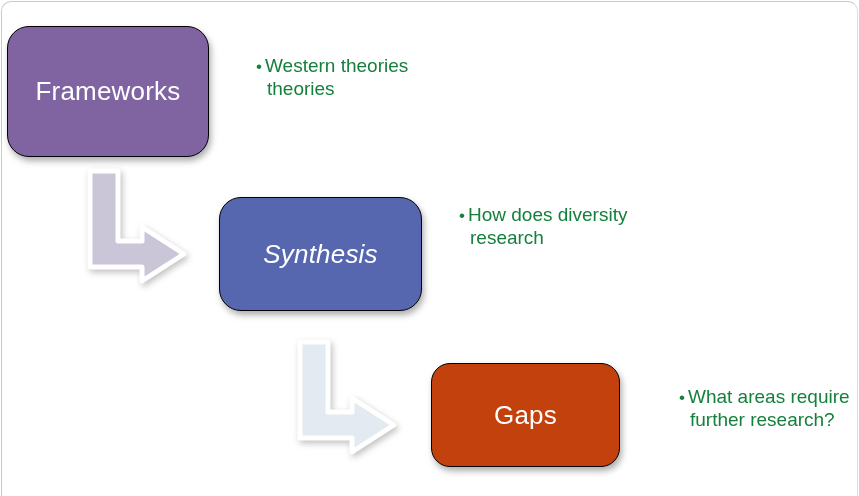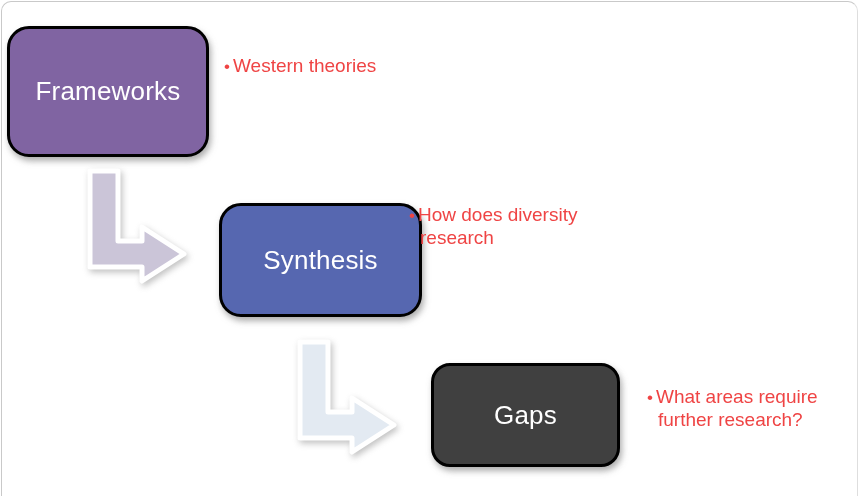--- a/index.html
+++ b/index.html
@@ -25,42 +25,43 @@
     border-left: 1px solid #c9c9c9;
     border-top: 1px solid #c9c9c9;
     border-right: 1px solid #dedede;
     border-radius: 10px 10px 0 0;
   }
   .node {
     position: absolute;
     display: flex;
     align-items: center;
     justify-content: center;
-    border: 3px solid #000000;
+    border: 1px solid #000000;
     border-radius: 22px;
     box-shadow: 2px 4px 6px rgba(105,105,105,0.55);
     box-sizing: border-box;
   }
   .node-label {
     color: #ffffff;
     font-size: 26px;
     letter-spacing: 0.2px;
   }
   .node-frameworks { left: 5px;   top: 24px;  width: 202px; height: 131px; }
-  .node-synthesis  { left: 217px; top: 201px; width: 203px; height: 114px; }
+  .node-synthesis  { left: 217px; top: 195px; width: 203px; height: 114px; font-style: italic; }
   .node-gaps       { left: 429px; top: 361px; width: 189px; height: 104px; border-radius: 19px; }
 
   .bullets {
     position: absolute;
-    color: #ef4444;
+    color: #15803d;
     font-size: 19px;
     line-height: 22px;
+    margin-left: 32px;
   }
   .bullets-1 { left: 222px; top: 53px;  }
-  .bullets-2 { left: 407px; top: 202px; }
+  .bullets-2 { left: 425px; top: 202px; }
   .bullets-3 { left: 645px; top: 384px; }
   .b-line { white-space: nowrap; }
   .b-line .bullet {
     display: inline-block;
     width: 9px;
     font-size: 17px;
   }
   .b-line.cont { padding-left: 11px; }
 
   .arrow {
@@ -75,39 +76,40 @@
 <body>
 
 <div class="viewport">
   <div class="slide">
 
     <div class="node node-frameworks" style="background: rgb(128, 100, 162);">
       <span class="node-label">Frameworks</span>
     </div>
     <div class="bullets bullets-1">
         <div class="b-line first"><span class="bullet">•</span><span>Western theories</span></div>
+        <div class="b-line cont"><span>theories</span></div>
       </div>
 
     <svg class="arrow arrow-1" width="108" height="118" viewBox="0 0 108 118">
       <path d="M8,4 H36 V74 H60 V60 L102,87 L60,114 V100 H8 Z" stroke="#ffffff" stroke-width="5" stroke-linejoin="round" fill="#CBC5D8"></path>
     </svg>
 
     <div class="node node-synthesis" style="background: rgb(86, 103, 176);">
       <span class="node-label">Synthesis</span>
     </div>
     <div class="bullets bullets-2">
         <div class="b-line first"><span class="bullet">•</span><span>How does diversity</span></div>
         <div class="b-line cont"><span>research</span></div>
       </div>
 
     <svg class="arrow arrow-2" width="108" height="118" viewBox="0 0 108 118">
       <path d="M8,4 H36 V74 H60 V60 L102,87 L60,114 V100 H8 Z" stroke="#ffffff" stroke-width="5" stroke-linejoin="round" fill="#E3EAF2"></path>
     </svg>
 
-    <div class="node node-gaps" style="background: #404040;">
+    <div class="node node-gaps" style="background: #c2410c;">
       <span class="node-label">Gaps</span>
     </div>
     <div class="bullets bullets-3">
         <div class="b-line first"><span class="bullet">•</span><span>What areas require</span></div>
         <div class="b-line cont"><span>further research?</span></div>
       </div>
 
   </div>
 </div>
 

